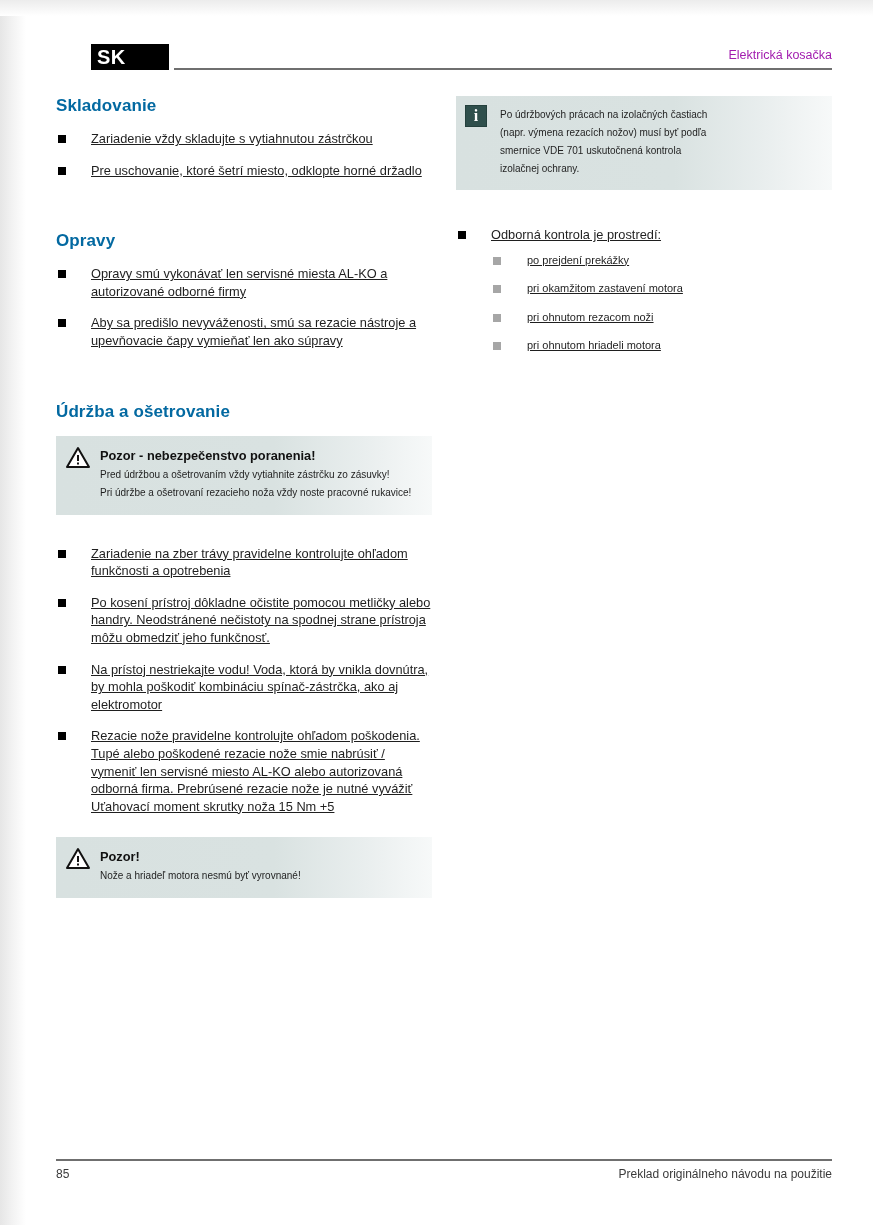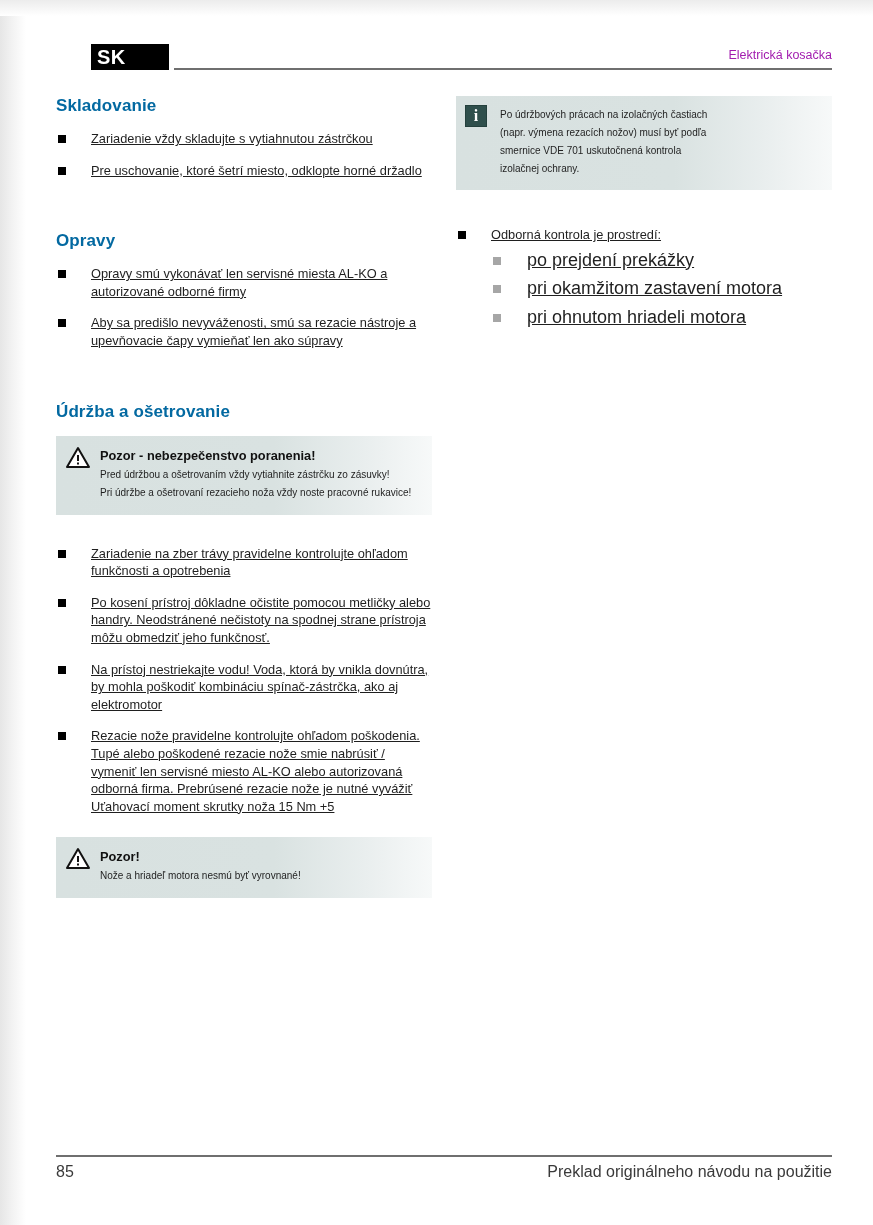--- a/index.html
+++ b/index.html
@@ -117,21 +117,21 @@
 
   ul.subbullets {
     list-style: none;
     margin: 8px 0 0 0;
     padding: 0;
   }
   ul.subbullets > li {
     position: relative;
     padding-left: 36px;
     margin-bottom: 11px;
-    font-size: 18px;
+    font-size: 11px;
     line-height: 17.6px;
   }
   ul.subbullets > li > .sq {
     position: absolute;
     left: 2px;
     top: 5px;
     width: 8px;
     height: 8px;
     background: #a6a6a6;
   }
@@ -197,21 +197,21 @@
   }
   .footer-rule {
     height: 2px;
     background: #6f6f6f;
     margin-bottom: 6px;
   }
   .footer-row {
     display: flex;
     justify-content: space-between;
     align-items: flex-start;
-    font-size: 16px;
+    font-size: 12px;
     color: #3a3a3a;
   }
 </style>
 </head>
 <body>
 
 <div class="page-edge-left"></div>
 <div class="page-edge-top"></div>
 
 <div class="sheet">
@@ -326,20 +326,24 @@
             <li>
               <span class="sq"></span>
               <span>po prejdení prekážky</span>
             </li>
             <li>
               <span class="sq"></span>
               <span>pri okamžitom zastavení motora</span>
             </li>
             <li>
               <span class="sq"></span>
+              <span>pri ohnutom rezacom noži</span>
+            </li>
+            <li>
+              <span class="sq"></span>
               <span>pri ohnutom hriadeli motora</span>
             </li>
           </ul>
         </li>
       </ul>
 
     </div>
   </div>
 </div>
 

